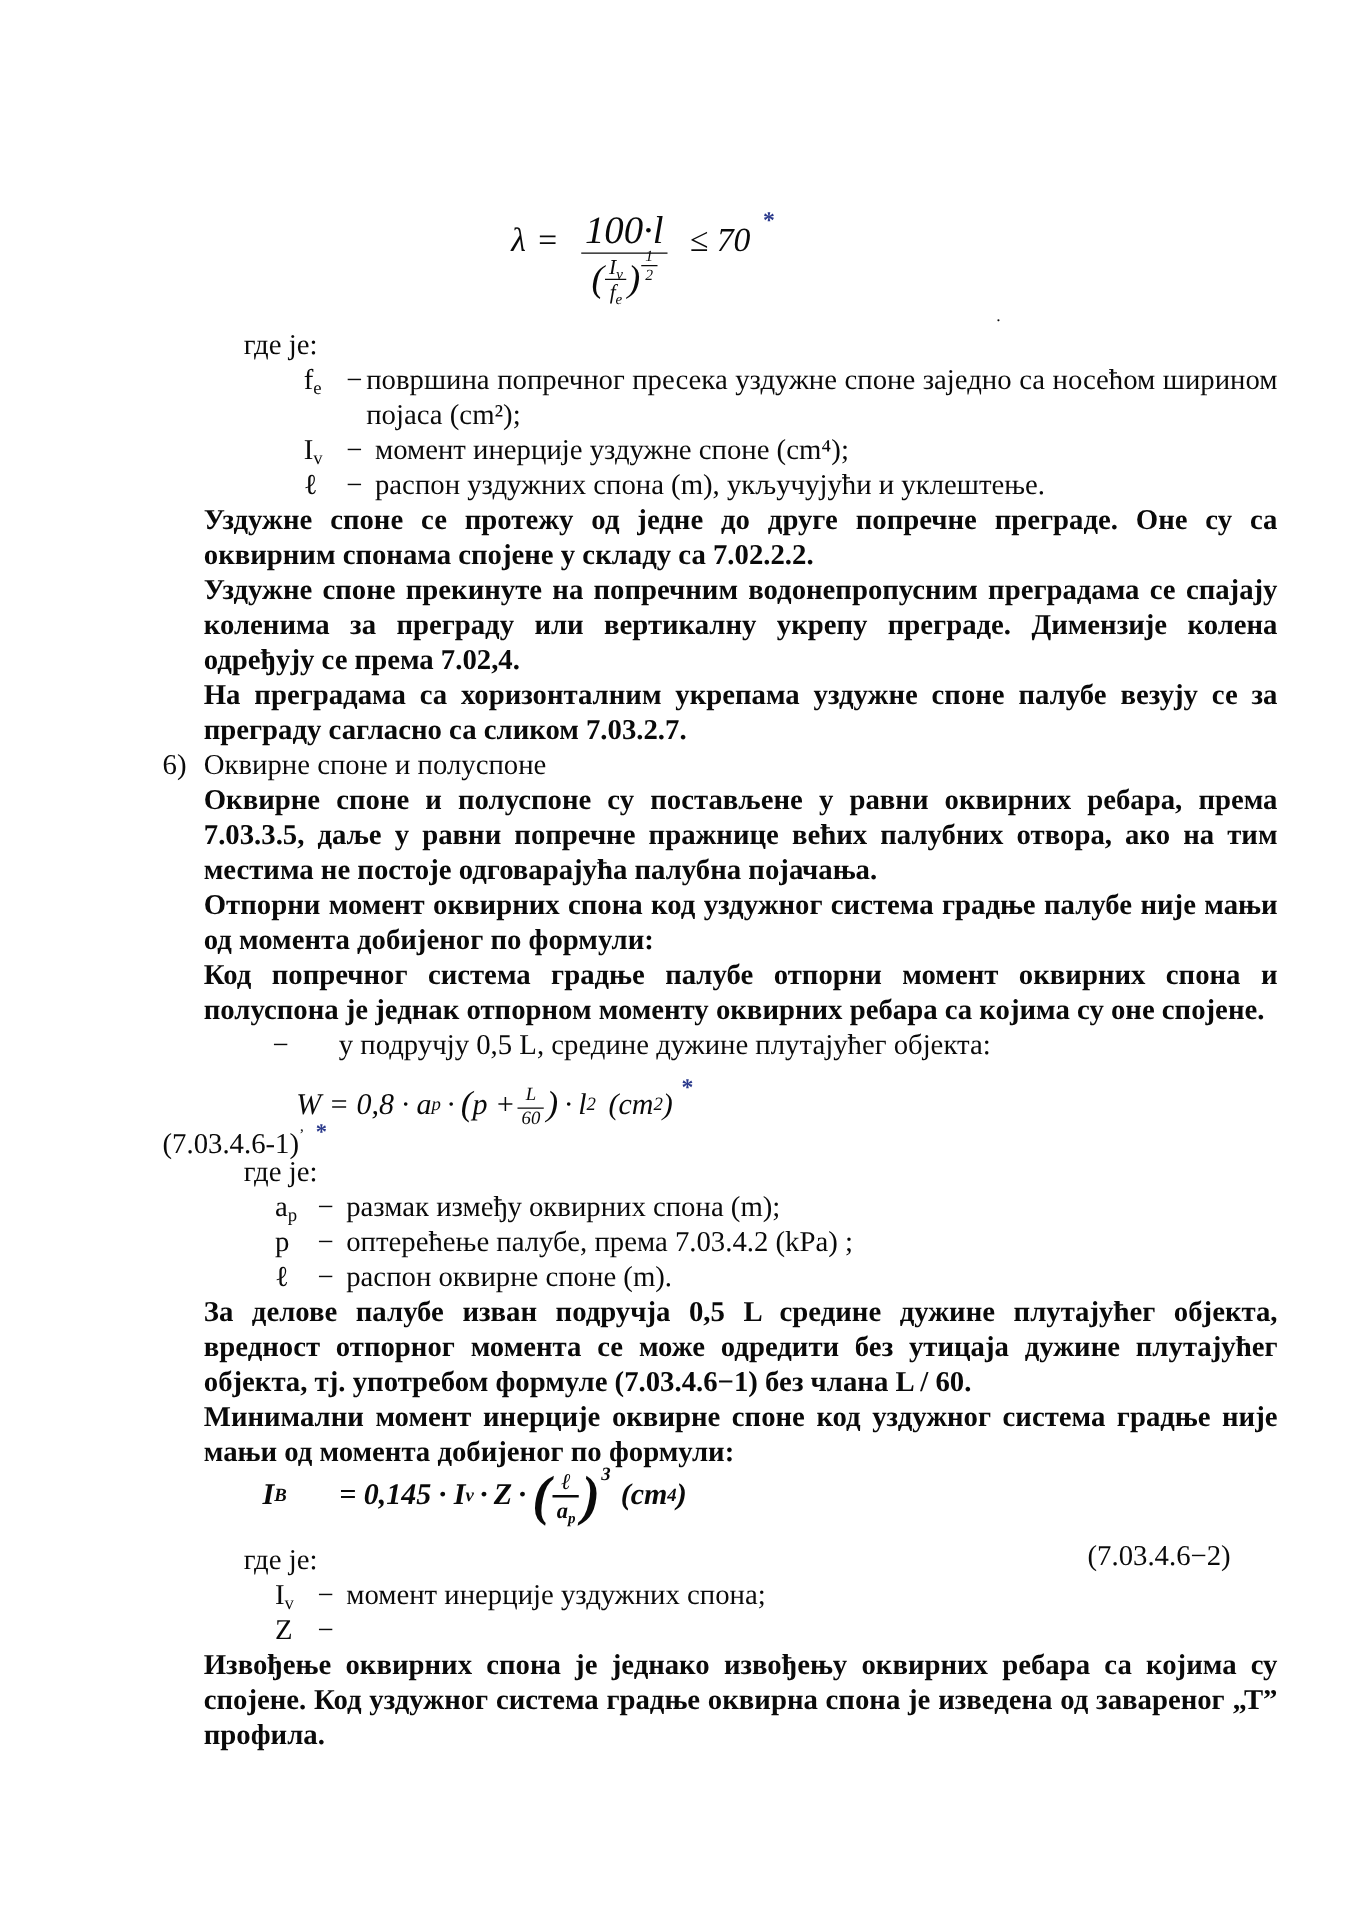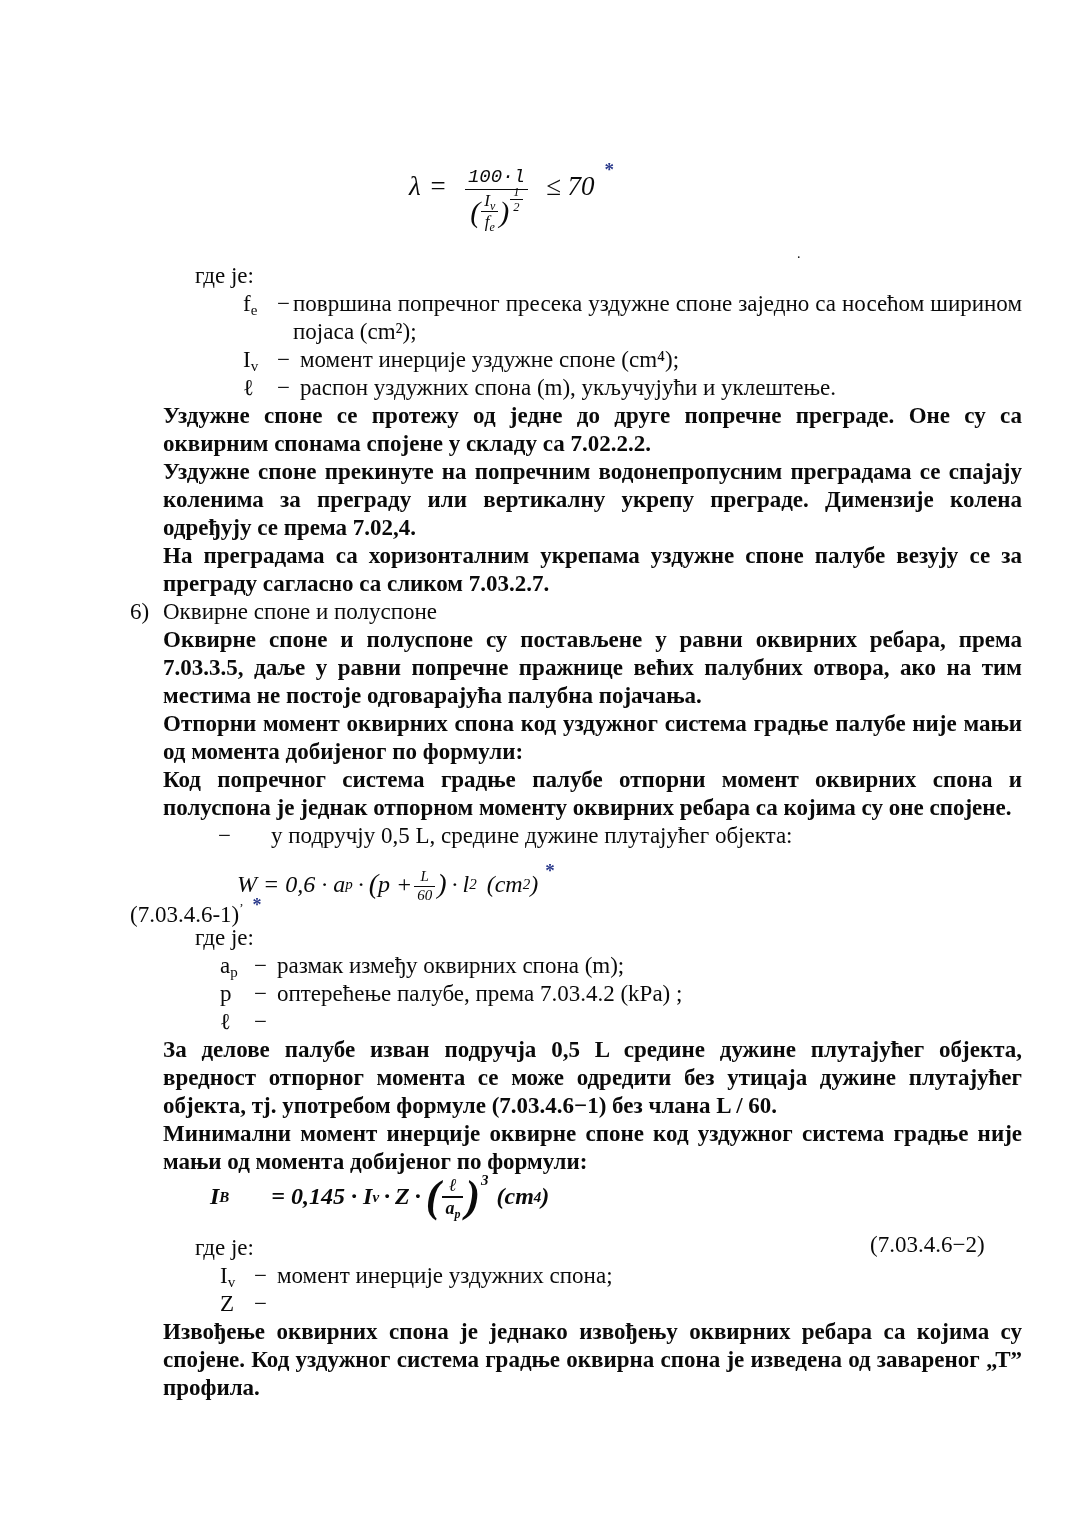--- a/index.html
+++ b/index.html
@@ -42,21 +42,21 @@
   .formula{display:inline-flex;align-items:center;font-style:italic;white-space:nowrap;}
   .frac{display:inline-flex;flex-direction:column;align-items:stretch;text-align:center;line-height:1.05;}
   .frac .fn{border-bottom:1.8px solid currentColor;padding:0 3px 1px 3px;}
   .frac .fd{padding:1px 3px 0 3px;}
   .star{font-style:normal;font-size:19px;font-weight:bold;display:inline-block;}
 
   
   .f1{margin:4px 0 6px 279px;height:88px;display:flex;align-items:flex-start;}
   .f1 .formula{font-size:27px;align-items:center;}
   .f1 .bigfrac{margin:0 10px -26px 10px;vertical-align:middle;}
-  .f1 .bigfrac>.fn{font-size:19px;font-family:Liberation Mono, monospace;}
+  .f1 .bigfrac>.fn{font-size:31px;}
   .f1 .den{display:inline-flex;align-items:center;justify-content:center;font-size:17px;padding-top:2px;}
   .f1 .den .paren{font-size:30px;font-weight:normal;line-height:0.9;}
   .f1 .innerfrac{font-size:17px;margin:0 1px;}
   .f1 .innerfrac .fn{border-bottom:1.3px solid currentColor;}
   .f1 .expfrac{font-size:12.5px;margin:-22px 0 0 1px;}
   .f1 .expfrac .fn{border-bottom:1px solid currentColor;padding:0 2px;}
   .f1 .tail{margin-left:8px;}
   .f1 .star{transform:translateY(-16px);margin-left:10px;}
   .f1 .stray-dot{position:absolute;left:388px;top:78px;font-size:14px;font-style:normal;}
 
@@ -148,21 +148,21 @@
     <p class="para" data-interactable="false">Отпорни момент оквирних спона код уздужног система градње палубе није мањи од момента добијеног по формули:</p>
     <p class="para" data-interactable="false">Код попречног система градње палубе отпорни момент оквирних спона и полуспона је једнак отпорном моменту оквирних ребара са којима су оне спојене.</p>
 
     <div class="dashrow" data-interactable="false">
       <span data-interactable="false">−</span>
       <span class="txt" data-interactable="false">у подручју 0,5 L, средине дужине плутајућег објекта:</span>
     </div>
 
     <div class="f2row fwrap" data-interactable="false">
       <span class="formula f2" data-interactable="false">
-        <span data-interactable="false">W = 0,6 · a</span>
+        <span data-interactable="false">W = 0,8 · a</span>
           <sub class="vs" data-interactable="false">p</sub>
         <span class="op" data-interactable="false">·</span>
         <span class="paren" data-interactable="false">(</span>
         <span data-interactable="false">p +</span>
         <span class="frac sfrac" data-interactable="false">
           <span class="fn" data-interactable="false">L</span>
           <span class="fd" data-interactable="false">60</span>
         </span>
         <span class="paren" data-interactable="false">)</span>
         <span class="op" data-interactable="false">·</span>
@@ -187,20 +187,21 @@
         <span class="dtext" data-interactable="false">размак између оквирних спона (m);</span>
       </div>
       <div class="defrow" data-interactable="false">
         <span class="dsym" data-interactable="false"><span data-interactable="false">p</span><sub class="vs" data-interactable="false"></sub></span>
         <span class="ddash" data-interactable="false">−</span>
         <span class="dtext" data-interactable="false">оптерећење палубе, према 7.03.4.2 (kPa) ;</span>
       </div>
       <div class="defrow" data-interactable="false">
         <span class="dsym" data-interactable="false"><span data-interactable="false">ℓ</span><sub class="vs" data-interactable="false"></sub></span>
         <span class="ddash" data-interactable="false">−</span>
+        <span class="dtext" data-interactable="false">распон оквирне споне (m).</span>
       </div>
     </div>
 
     <p class="para" data-interactable="false">За делове палубе изван подручја 0,5 L средине дужине плутајућег објекта, вредност отпорног момента се може одредити без утицаја дужине плутајућег објекта, тј. употребом формуле (7.03.4.6−1) без члана L / 60.</p>
     <p class="para" data-interactable="false">Минимални момент инерције оквирне споне код уздужног система градње није мањи од момента добијеног по формули:</p>
 
     <div class="f3row fwrap" data-interactable="false">
       <span class="formula f3" data-interactable="false">
         <span data-interactable="false">I</span>
           <sub class="vs" data-interactable="false">B</sub>

